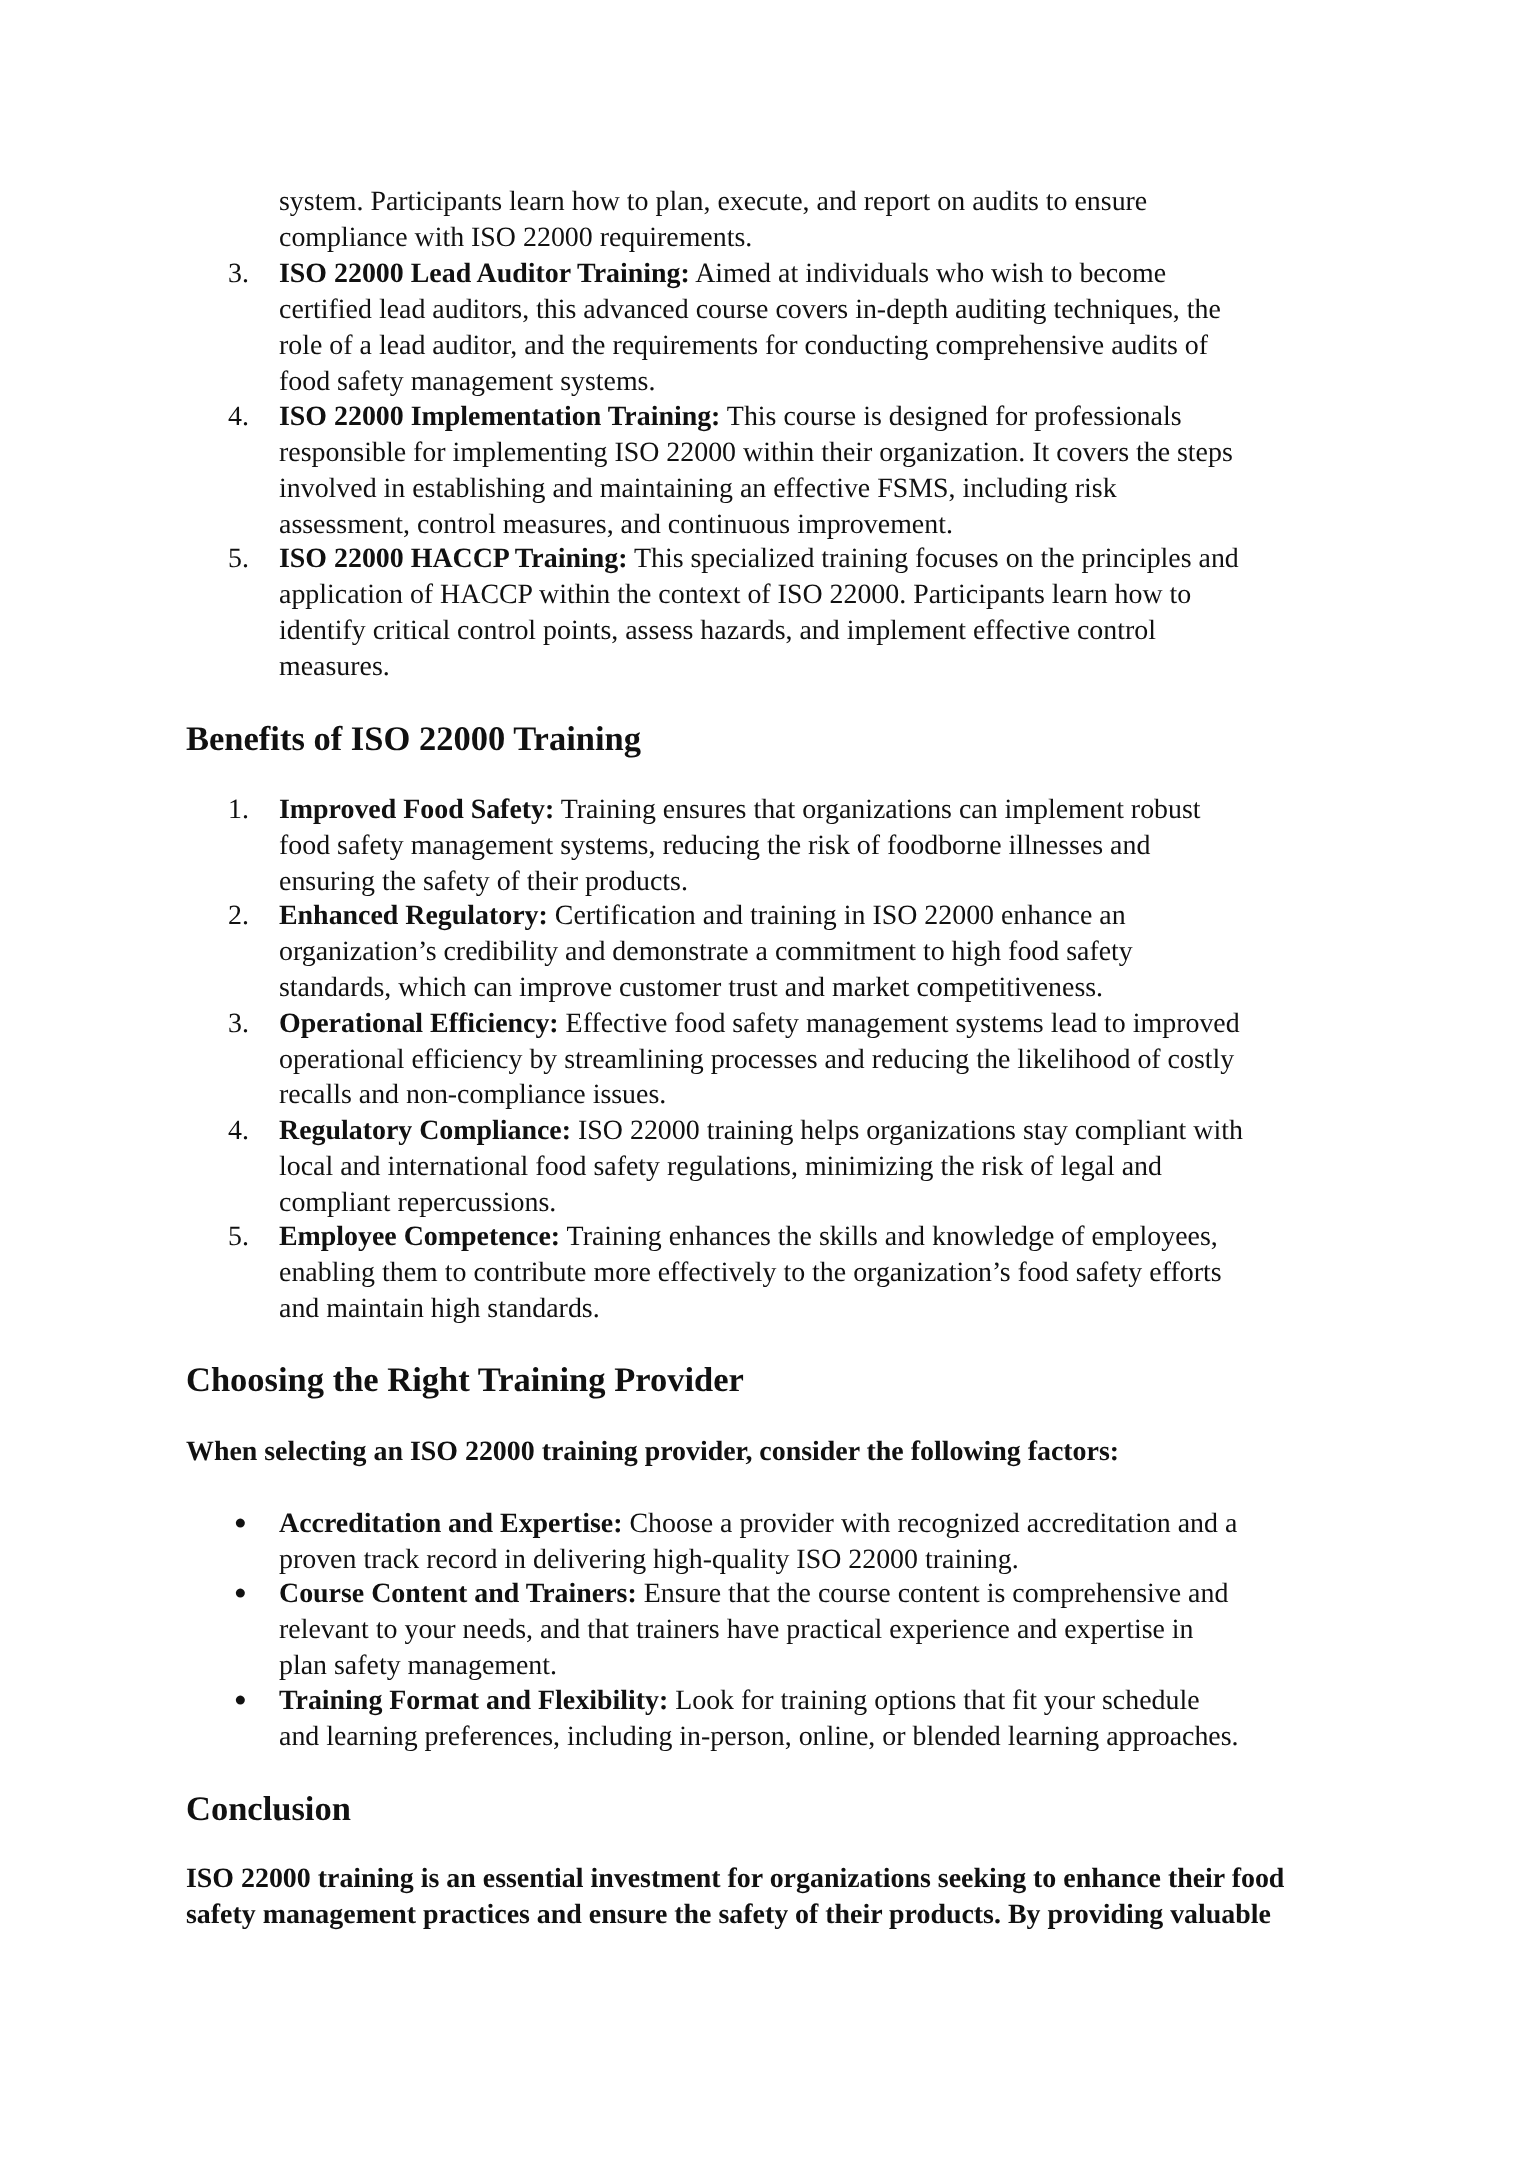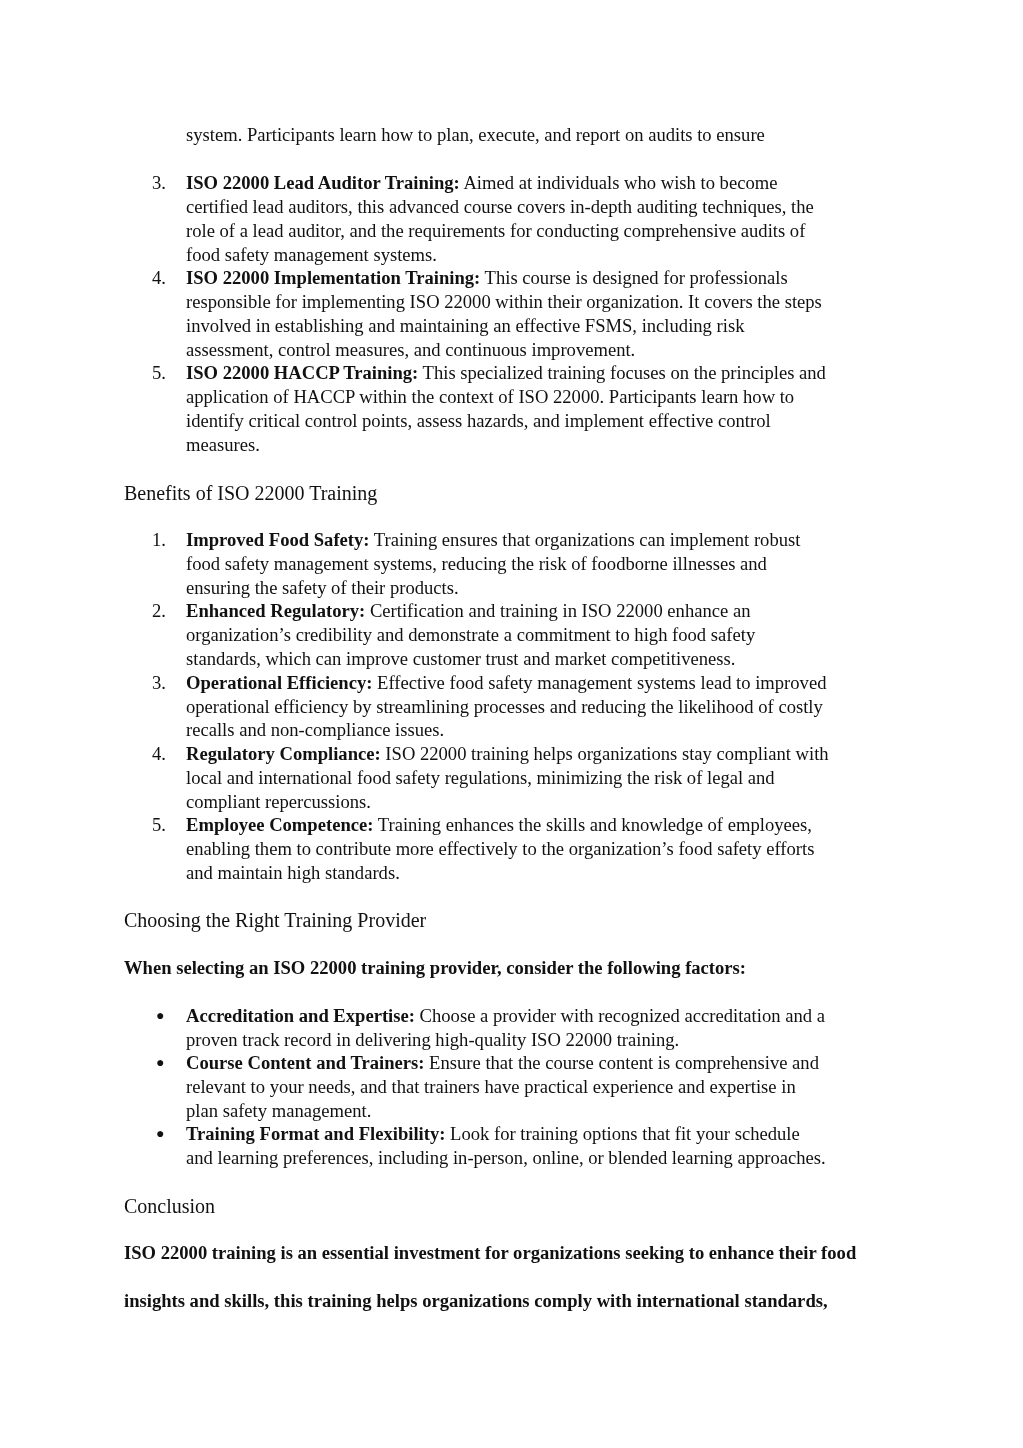--- a/index.html
+++ b/index.html
@@ -2,30 +2,31 @@
 <html><head>
 <meta charset="utf-8">
 <style>
   html, body { margin: 0; padding: 0; background: #ffffff; }
   body { width: 1023px; height: 1448px; position: relative; overflow: hidden;
          font-family: "Liberation Serif", "DejaVu Serif", serif; color: #111111; }
   .page { position: absolute; left: 0; top: 0; width: 1023px; height: 1448px; }
   .ln { position: absolute; left: 186px; font-size: 18.6px; line-height: 24px; white-space: nowrap; }
   .num { position: absolute; left: 152px; font-size: 18.6px; line-height: 24px; white-space: nowrap; }
   .bullet { position: absolute; left: 156px; font-size: 14px; line-height: 24px; }
-  .head { position: absolute; left: 124px; font-size: 20px; line-height: 24px; font-weight: normal; white-space: nowrap; }
+  .head { position: absolute; left: 124px; font-size: 23px; line-height: 24px; font-weight: bold; white-space: nowrap; }
   .para { position: absolute; left: 124px; font-size: 18.6px; line-height: 24px; white-space: nowrap; font-weight: bold; }
   b { font-weight: bold; margin-top: 13px; }
 </style>
 </head>
 <body>
 
 <div class="page">
 
   <div class="ln" style="top:123px">system. Participants learn how to plan, execute, and report on audits to ensure</div>
+  <div class="ln" style="top:147px">compliance with ISO 22000 requirements.</div>
 
   <div>
     <span class="num" style="top:171px">3.</span>
     <div class="ln" style="top:171px"><b>ISO 22000 Lead Auditor Training:</b><span> Aimed at individuals who wish to become</span></div>
     <div class="ln" style="top:195px">certified lead auditors, this advanced course covers in-depth auditing techniques, the</div>
     <div class="ln" style="top:219px">role of a lead auditor, and the requirements for conducting comprehensive audits of</div>
     <div class="ln" style="top:243px">food safety management systems.</div>
   </div>
 
   <div>
@@ -98,15 +99,15 @@
   </div>
 
   <div>
     <span class="bullet" style="top:1122px">●</span>
     <div class="ln" style="top:1122px"><b>Training Format and Flexibility:</b><span> Look for training options that fit your schedule</span></div>
     <div class="ln" style="top:1146px">and learning preferences, including in-person, online, or blended learning approaches.</div>
   </div>
 
   <div class="head" style="top:1194px">Conclusion</div>
   <div class="para" style="top:1241px">ISO 22000 training is an essential investment for organizations seeking to enhance their food</div>
-  <div class="para" style="top:1289px">insights and skills, this training helps organizations comply with international standards,</div>
+  <div class="para" style="top:1265px">safety management practices and ensure the safety of their products. By providing valuable</div>
 
 </div>
 
 </body></html>

